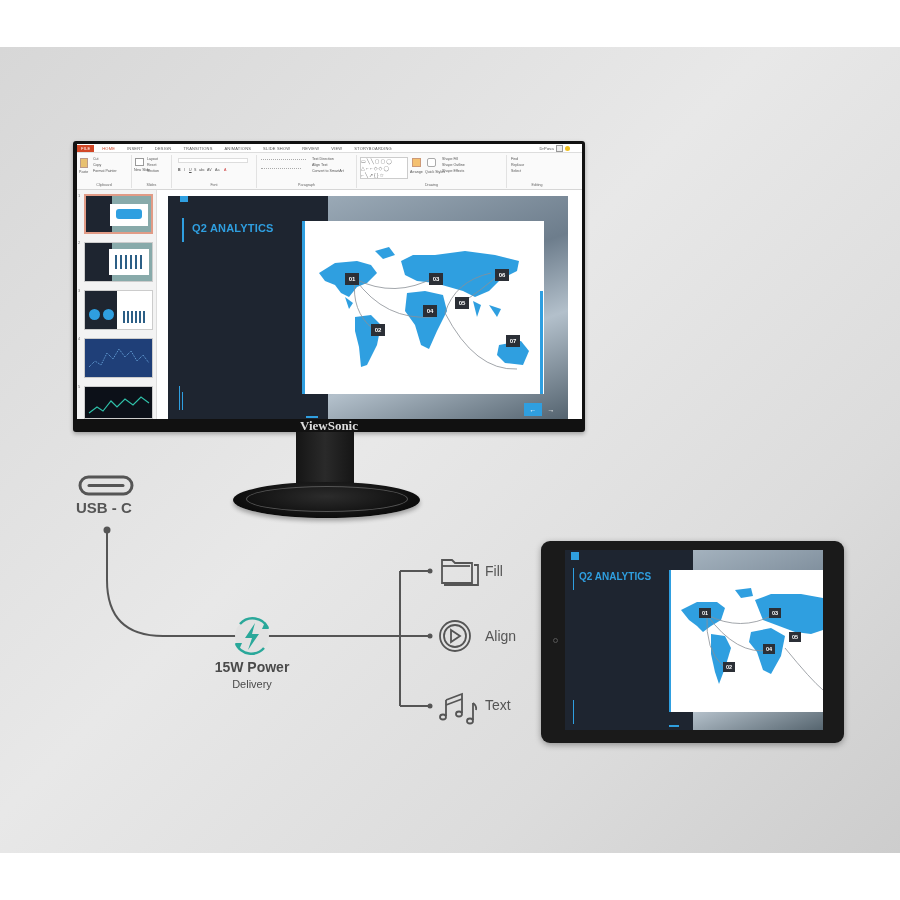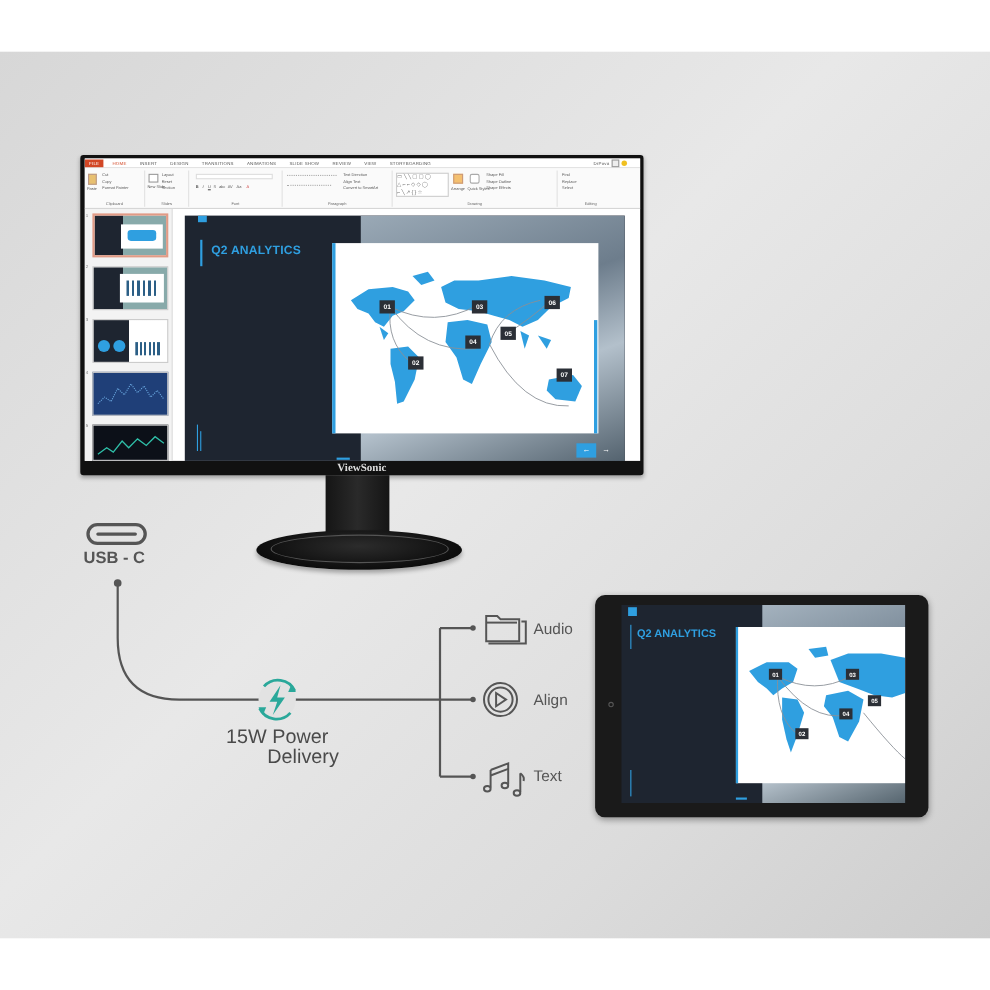--- a/index.html
+++ b/index.html
@@ -24,21 +24,21 @@
   .thumb{position:absolute;left:7px;width:69px;height:40px;border:1px solid #ccc}
   .thumb.sel{border:2px solid #e19b86}
   .tn{position:absolute;left:1px;font-size:4px;color:#777}
   .slide{position:absolute;left:91px;top:52px;width:400px;height:223px;background:#1e2530;overflow:hidden}
   .slide .bgphoto{position:absolute;left:160px;top:0;width:240px;height:223px;background:linear-gradient(160deg,#9aa9b6 0%,#6d7d8c 40%,#b3c0cb 65%,#54636f 100%)}
   .slide .title{position:absolute;left:24px;top:26px;color:#2f9fe0;font-weight:bold;font-size:11px;letter-spacing:.2px}
   .slide .vbar{position:absolute;left:14px;top:22px;width:2px;height:24px;background:#2f9fe0}
   .slide .sq{position:absolute;left:12px;top:0;width:8px;height:6px;background:#2f9fe0}
   .mapcard{position:absolute;left:134px;top:25px;width:242px;height:173px;background:#fff;border-left:3px solid #2f9fe0}
   .navbtn{position:absolute;width:18px;height:13px;font-size:7px;color:#fff;display:flex;align-items:center;justify-content:center}
-  .brand{left:73px;top:419px;width:512px;height:13px;color:#ddd;font-family:"Liberation Serif",serif;font-weight:bold;font-size:10px;text-align:center;line-height:13px}
+  .brand{left:73px;top:419px;width:512px;height:13px;color:#ddd;font-family:"Liberation Serif",serif;font-weight:bold;font-size:13px;text-align:center;line-height:13px}
   .neck{left:296px;top:432px;width:58px;height:62px;background:linear-gradient(90deg,#151515,#2a2a2a 50%,#151515)}
   .base{left:233px;top:482px;width:187px;height:36px;border-radius:50%;background:radial-gradient(ellipse at 50% 40%,#2c2c2c,#0d0d0d 70%);box-shadow:0 3px 4px rgba(0,0,0,.3)}
   .base-ring{left:246px;top:486px;width:162px;height:26px;border-radius:50%;border:1px solid #555}
   
   .tablet{left:541px;top:541px;width:303px;height:202px;background:#1a1a1a;border-radius:9px;box-shadow:0 2px 6px rgba(0,0,0,.35)}
   .tscreen{left:565px;top:550px;width:258px;height:180px;background:#1e2530;overflow:hidden}
   .tcam{left:553px;top:638px;width:5px;height:5px;border-radius:50%;border:1px solid #555}
   
   .lbl-text{font-family:"Liberation Sans",sans-serif;color:#555}
 </style>
@@ -249,23 +249,23 @@
     <path d="M446,700 L462,694 L462,713"></path>
       <ellipse cx="459" cy="714" rx="3" ry="2.5"></ellipse>
     <path d="M446,705 L462,699"></path>
     <path d="M473,703 L473,720"></path>
       <ellipse cx="470" cy="721" rx="3" ry="2.5"></ellipse>
     <path d="M473,703 Q477,706 476,710"></path>
   </g>
 </svg>
 
 <div class="abs lbl-text" style="left:76px;top:499px;font-size:15px;font-weight:bold">USB - C</div>
-<div class="abs lbl-text" style="left:196px;top:659px;width:112px;text-align:center;font-size:18px;font-weight:normal;color:#4a4a4a">15W Power</div>
-<div class="abs lbl-text" style="left:196px;top:678px;width:112px;text-align:right;font-size:18px;color:#4a4a4a">Delivery</div>
-<div class="abs lbl-text" style="left:485px;top:563px;font-size:14px">Audio</div>
+<div class="abs lbl-text" style="left:196px;top:659px;width:112px;text-align:center;font-size:14px;font-weight:bold;color:#4a4a4a">15W Power</div>
+<div class="abs lbl-text" style="left:196px;top:678px;width:112px;text-align:center;font-size:11px;color:#4a4a4a">Delivery</div>
+<div class="abs lbl-text" style="left:485px;top:563px;font-size:14px">Fill</div>
 <div class="abs lbl-text" style="left:485px;top:628px;font-size:14px">Align</div>
 <div class="abs lbl-text" style="left:485px;top:697px;font-size:14px">Text</div>
 
 <div class="abs tablet"></div>
 <div class="abs tcam"></div>
 <div class="abs tscreen">
   <div style="position:absolute;left:128px;top:0;width:130px;height:180px;background:linear-gradient(160deg,#a4b2be,#6f7f8e 45%,#b9c5cf 70%,#56656f)"></div>
   <div style="position:absolute;left:6px;top:2px;width:8px;height:8px;background:#2f9fe0"></div>
   <div style="position:absolute;left:8px;top:18px;width:1px;height:22px;background:#2f9fe0"></div>
   <div style="position:absolute;left:14px;top:21px;color:#2f9fe0;font-weight:bold;font-size:10px">Q2 ANALYTICS</div>

